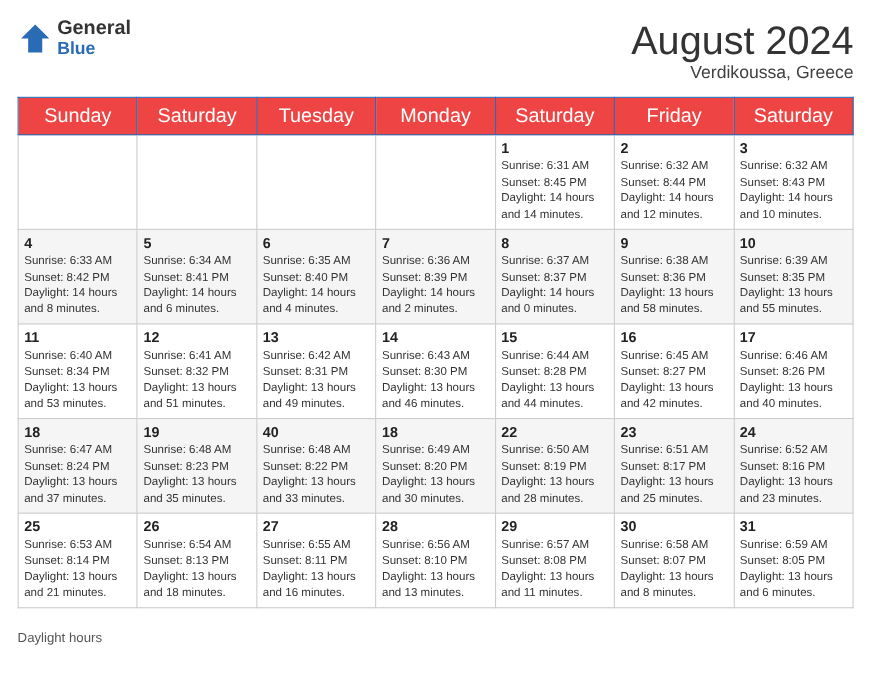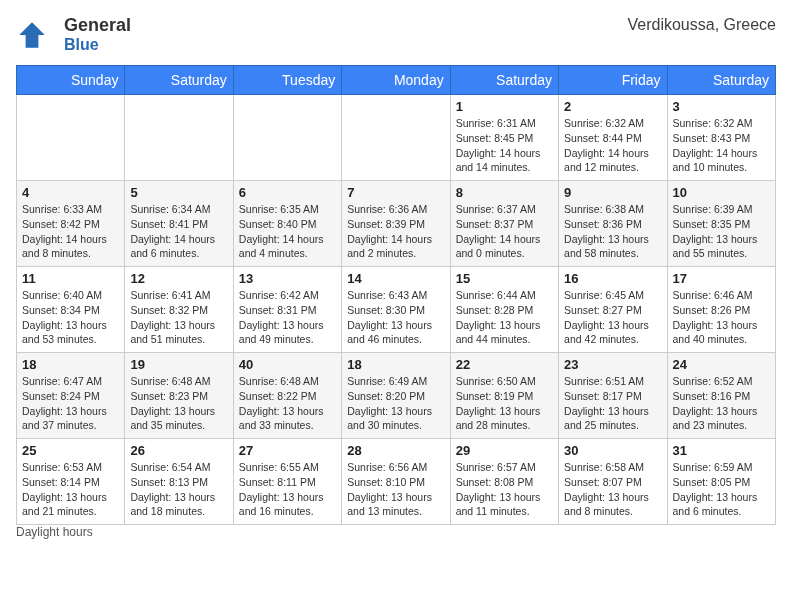--- a/index.html
+++ b/index.html
@@ -12,21 +12,21 @@
     }
     .header {
       display: flex;
       justify-content: space-between;
       align-items: flex-start;
       margin-bottom: 12px;
     }
     .logo {
       display: flex;
       align-items: center;
-      gap: 16px;
+      gap: 4px;
     }
     .logo-text {
       display: flex;
       flex-direction: column;
       line-height: 1.1;
     }
     .logo-general {
       font-size: 18px;
       font-weight: bold;
       color: #333;
@@ -51,25 +51,25 @@
     .location-title {
       font-size: 16px;
       color: #404040;
     }
     .calendar {
       width: 100%;
       border-collapse: collapse;
       font-size: 11px;
     }
     .calendar th {
-      background: #3b82f6;
+      background: #ef4444;
       color: #fff;
-      text-align: right;
+      text-align: center;
       padding: 6px 6px;
-      font-size: 14px;
+      font-size: 18px;
       font-weight: normal;
       border: 1px solid #2a6bb5;
     }
     .calendar td {
       border: 1px solid #ccc;
       vertical-align: top;
       padding: 4px 5px;
       width: calc(100% / 7);
       height: 86px;
       background: #fff;
@@ -85,39 +85,40 @@
     }
     .day-info {
       color: #333;
       font-size: 10.5px;
       line-height: 1.4;
     }
     .empty-cell {
       background: #fff !important;
     }
     .footer-note {
-      margin-top: 0;
+      margin-top: 20px;
       font-size: 12px;
       color: #555;
     }
   </style>
 </head>
 <body>
 
 <div class="header">
   <div class="logo">
     <svg class="logo-icon" viewBox="0 0 40 40" xmlns="http://www.w3.org/2000/svg">
       <polygon points="20,4 36,20 28,20 28,36 12,36 12,20 4,20" fill="#2a6bb5"></polygon>
     </svg>
     <div class="logo-text">
       <span class="logo-general">General</span>
       <span class="logo-blue">Blue</span>
     </div>
   </div>
   <div class="title-block">
+    <div class="month-title">August 2024</div>
     <div class="location-title">Verdikoussa, Greece</div>
   </div>
 </div>
 
 <table class="calendar">
   <thead>
     <tr>
     <th>Sunday</th>
         <th>Saturday</th>
         <th>Tuesday</th>

